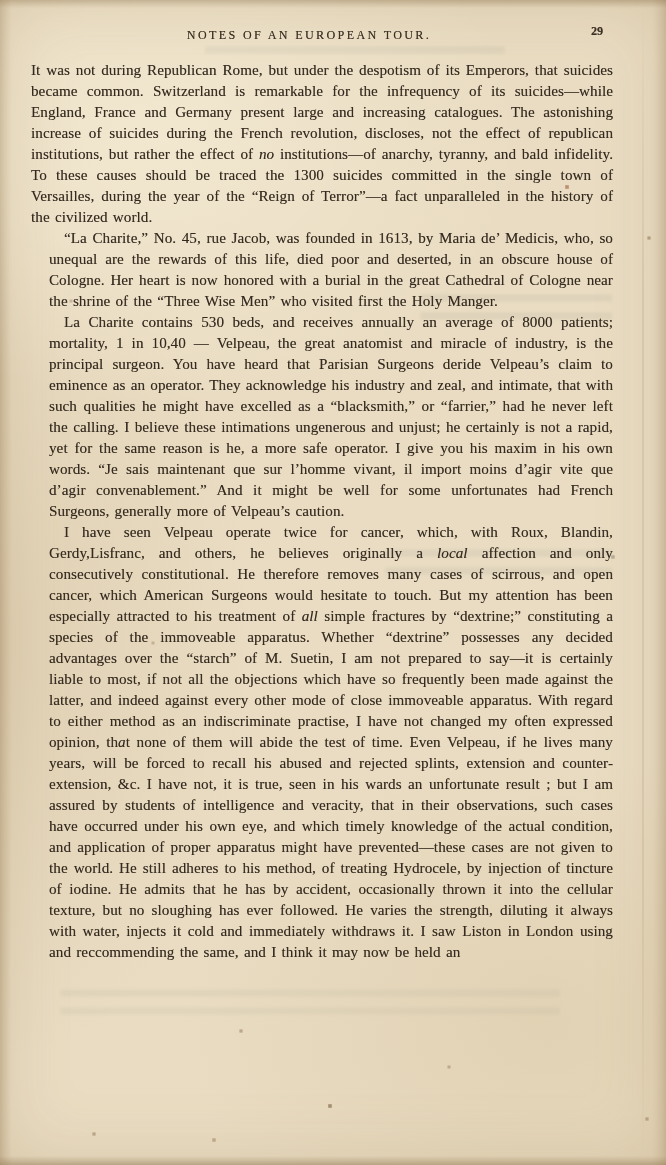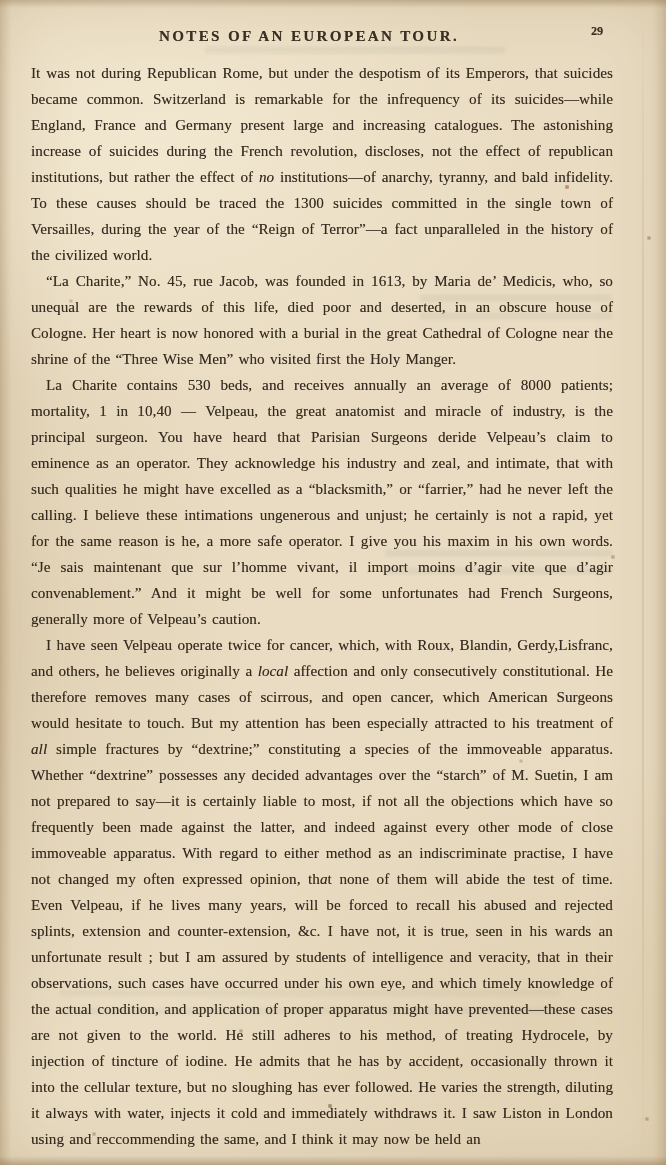--- a/index.html
+++ b/index.html
@@ -20,38 +20,38 @@
       #e9dcc2;
     box-shadow: inset 0 0 70px rgba(150,118,75,0.22), inset 0 0 10px rgba(130,100,60,0.18);
   }
   .text-block { position:absolute; left:31px; top:22px; width:582px; }
   .running-head {
     position:relative; height:24px; margin-bottom:14px;
   }
   .running-head .title {
     position:absolute; left:0; right:26px; top:6px;
     text-align:center;
-    font-size:15px; font-weight:bold;
+    font-size:12px; font-weight:normal;
     letter-spacing:2.4px;
     color:#3a2f22;
     text-shadow:0.2px 0.2px 0.4px rgba(58,47,34,0.55);
   }
   .running-head .folio {
     position:absolute; right:10px; top:2px;
     font-size:12px; font-weight:bold; color:#3a2f22;
     text-shadow:0.2px 0.2px 0.4px rgba(58,47,34,0.5);
   }
   .body-text {
-    font-size:15px; line-height:26px;
+    font-size:15px; line-height:21px;
     text-align:justify;
     word-spacing:0.09em; letter-spacing:0.12px;
     text-shadow:0.25px 0.25px 0.35px rgba(52,40,26,0.45);
   }
   .body-text p { margin:0; }
-  .body-text p.indent { text-indent:15px; }
+  .body-text p.indent { text-indent:15px;margin-left:18px; }
   .body-text em { font-style:italic; }
   
   .ghost {
     position:absolute; pointer-events:none;
     opacity:0.10; filter:blur(1.6px);
     background:repeating-linear-gradient(180deg,
       rgba(96,112,98,0) 0px, rgba(96,112,98,0) 4px,
       rgba(96,112,98,0.75) 5px, rgba(96,112,98,0.75) 11px,
       rgba(96,112,98,0) 12px, rgba(96,112,98,0) 18px);
     border-radius:3px;

